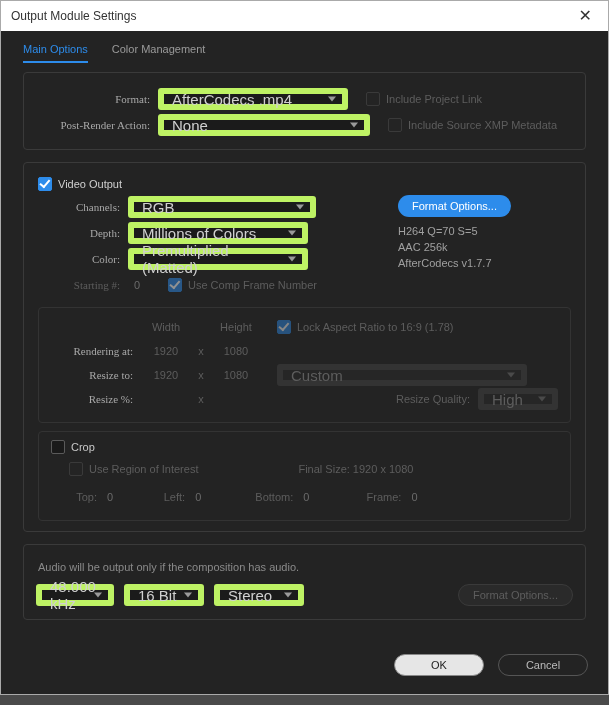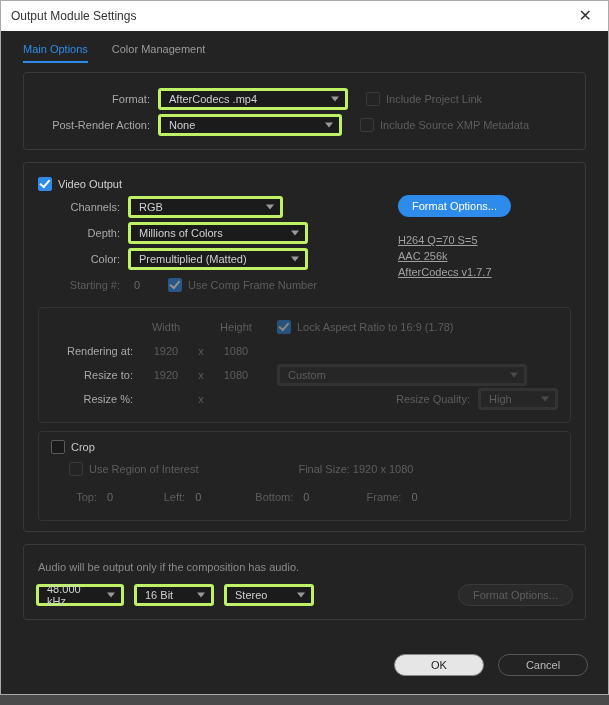--- a/index.html
+++ b/index.html
@@ -59,31 +59,32 @@
     display: flex;
     align-items: center;
     min-height: 24px;
     margin-bottom: 2px;
   }
   .label-r {
     width: 120px;
     text-align: right;
     padding-right: 8px;
     color: #a8a8a8;
+    font-family: Liberation Serif, serif;
   }
   .label-r.narrow { width:90px; }
   .label-r.disabled, .disabled { color: #5d5d5d; }
   .select {
     background: #1b1b1b;
     color: #d0d0d0;
-    border: 3px solid #bef264;
+    border: 6px solid #bef264;
     border-radius: 3px;
     height: 22px;
     padding: 0 20px 0 8px;
-    font-size: 11px;
+    font-size: 15px;
     position: relative;
     display: flex;
     align-items: center;
     cursor: pointer;
   }
   .select.disabled { background:#262626; color:#5d5d5d; border-color:#333; }
   .caret {
     position: absolute;
     right: 6px;
     top: 50%;
@@ -192,41 +193,41 @@
           <div class="select" style="width:190px">
             <span>AfterCodecs .mp4</span>
             <span class="caret"></span>
           </div>
           <div style="width:18px"></div>
           <span class="checkbox disabled"></span>
           <span class="disabled">Include Project Link</span>
         </div>
         <div class="row">
           <div class="label-r">Post-Render Action:</div>
-          <div class="select" style="width:184px">
+          <div class="select" style="width:212px">
             <span>None</span>
             <span class="caret"></span>
           </div>
           <div style="width:18px"></div>
           <span class="checkbox disabled"></span>
           <span class="disabled">Include Source XMP Metadata</span>
         </div>
       </div>
 
       <div class="panel">
         <div class="section-check">
           <span class="checkbox checked"></span>
           <span style="color:#d0d0d0">Video Output</span>
         </div>
 
         <div style="display:flex; gap:20px; align-items:flex-start;">
           <div style="flex:0 0 310px">
             <div class="row">
               <div class="label-r narrow">Channels:</div>
-              <div class="select" style="width:155px">
+              <div class="select" style="width:188px">
                 <span>RGB</span>
                 <span class="caret"></span>
               </div>
             </div>
             <div class="row">
               <div class="label-r narrow">Depth:</div>
               <div class="select" style="width:180px">
                 <span>Millions of Colors</span>
                 <span class="caret"></span>
               </div>
@@ -241,21 +242,21 @@
             <div class="row">
               <div class="label-r narrow disabled">Starting #:</div>
               <span class="val disabled" style="width:40px; display:inline-block">0</span>
               <span class="checkbox checked" style="opacity:0.5"></span>
               <span class="disabled">Use Comp Frame Number</span>
             </div>
           </div>
 
           <div style="flex:1; padding-top:0;">
             <button class="btn-blue" style="margin-left:30px">Format Options...</button>
-            <div class="info-lines" style="margin-top:15px; margin-left:30px;text-decoration:underline;">
+            <div class="info-lines" style="margin-top:6px; margin-left:30px;">
               <div>H264 Q=70 S=5</div>
               <div>AAC 256k</div>
               <div>AfterCodecs v1.7.7</div>
             </div>
           </div>
         </div>
 
         <div class="subpanel">
           <div class="row disabled">
             <div class="label-r narrow"></div>
@@ -317,21 +318,21 @@
             <span class="val">0</span>
             <span style="width:90px; text-align:right; padding-right:4px">Frame:</span>
             <span class="val">0</span>
           </div>
         </div>
       </div>
 
       <div class="panel" style="padding:10px 12px;">
         <div style="color:#8a8a8a; margin:6px 0 10px 2px;">Audio will be output only if the composition has audio.</div>
         <div class="row">
-          <div class="select" style="width:88px">
+          <div class="select" style="width:78px">
             <span>48.000 kHz</span>
             <span class="caret"></span>
           </div>
           <div style="width:10px"></div>
           <div class="select" style="width:80px">
             <span>16 Bit</span>
             <span class="caret"></span>
           </div>
           <div style="width:10px"></div>
           <div class="select" style="width:90px">

